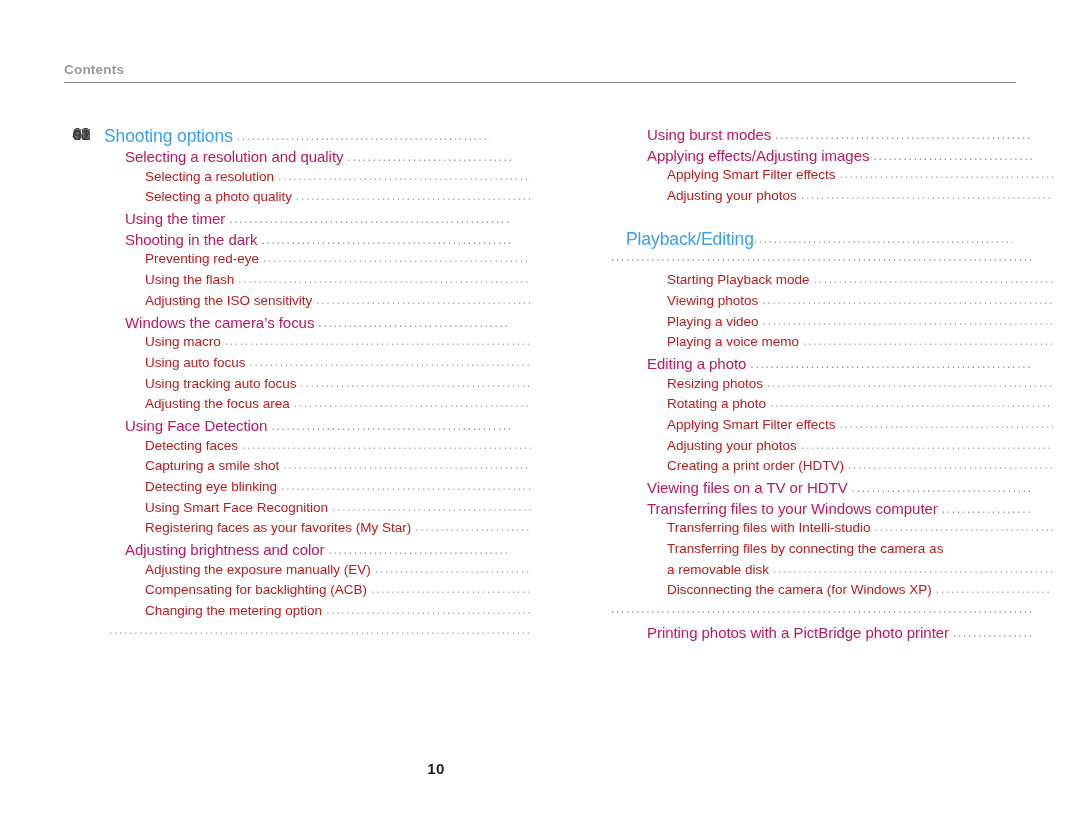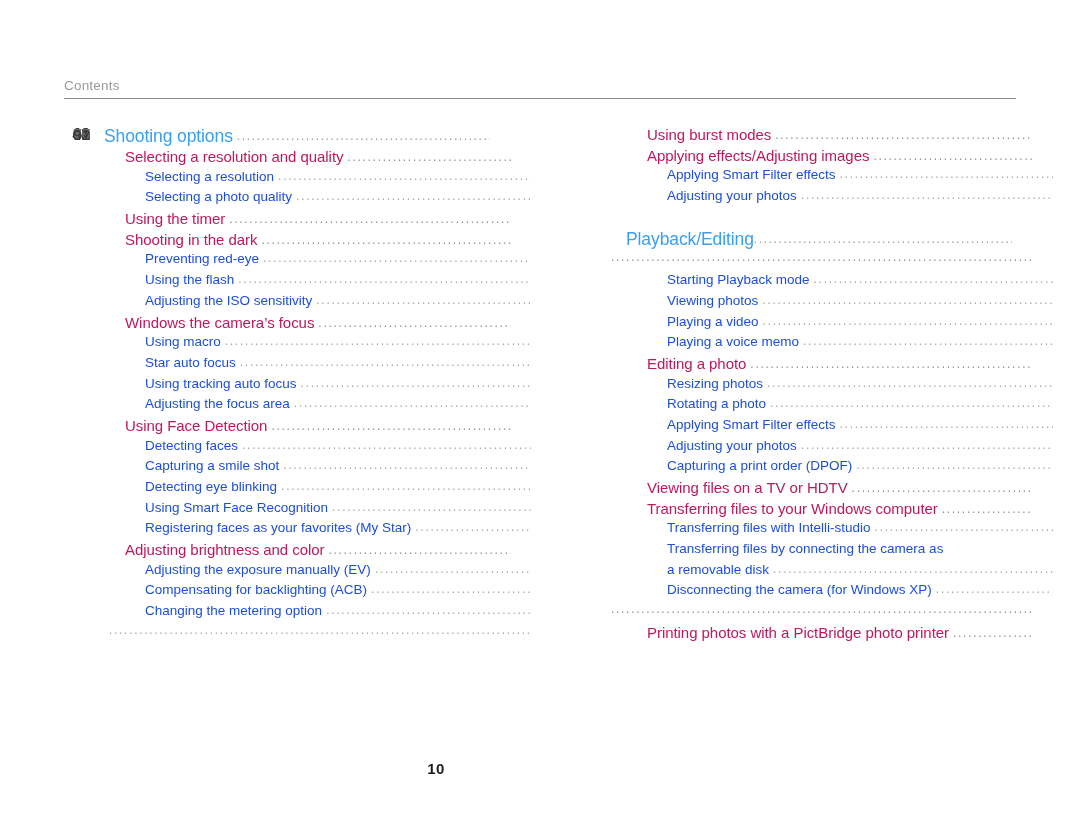--- a/index.html
+++ b/index.html
@@ -19,22 +19,23 @@
     position: absolute;
     left: 0; top: 0;
     width: 1080px;
     height: 815px;
   }
 
   
   .running-head {
     position: absolute;
     left: 64px;
-    top: 78px;
+    top: 62px;
     width: 952px;
+    font-weight: bold;
   }
   .running-head .rh-text {
     font-size: 13.5px;
     color: #9a9a9a;
     letter-spacing: 0.2px;
     line-height: 16px;
     display: block;
   }
   .running-head .rh-rule {
     display: block;
@@ -124,21 +125,21 @@
     font-size: 15px;
     color: #3a3a3a;
   }
 
   
   .lvl2 {
     padding-left: 41px;
   }
   .lvl2 .label {
     font-size: 13.5px;
-    color: #1d4ed8;
+    color: #b91c1c;
     letter-spacing: 0px;
   }
   .lvl2 .page {
     font-size: 14.5px;
     color: #6d6d6d;
   }
   .lvl2 .leader {
     color: #a5a5a5;
   }
 
@@ -227,21 +228,21 @@
           <span class="label">Windows the camera’s focus</span>
           <span class="leader">....................................................................................................</span>
           <span class="page">52</span>
         </div>
         <div class="toc-entry lvl2">
           <span class="label">Using macro</span>
           <span class="leader">....................................................................................................</span>
           <span class="page">52</span>
         </div>
         <div class="toc-entry lvl2">
-          <span class="label">Star auto focus</span>
+          <span class="label">Using auto focus</span>
           <span class="leader">....................................................................................................</span>
           <span class="page">52</span>
         </div>
         <div class="toc-entry lvl2">
           <span class="label">Using tracking auto focus</span>
           <span class="leader">....................................................................................................</span>
           <span class="page">53</span>
         </div>
         <div class="toc-entry lvl2">
           <span class="label">Adjusting the focus area</span>
@@ -373,21 +374,21 @@
           <span class="label">Applying Smart Filter effects</span>
           <span class="leader">....................................................................................................</span>
           <span class="page">80</span>
         </div>
         <div class="toc-entry lvl2">
           <span class="label">Adjusting your photos</span>
           <span class="leader">....................................................................................................</span>
           <span class="page">81</span>
         </div>
         <div class="toc-entry lvl2">
-          <span class="label">Capturing a print order (DPOF)</span>
+          <span class="label">Creating a print order (HDTV)</span>
           <span class="leader">....................................................................................................</span>
           <span class="page">82</span>
         </div>
         <div class="toc-entry lvl1">
           <span class="label">Viewing files on a TV or HDTV</span>
           <span class="leader">....................................................................................................</span>
           <span class="page">84</span>
         </div>
         <div class="toc-entry lvl1">
           <span class="label">Transferring files to your Windows computer</span>

